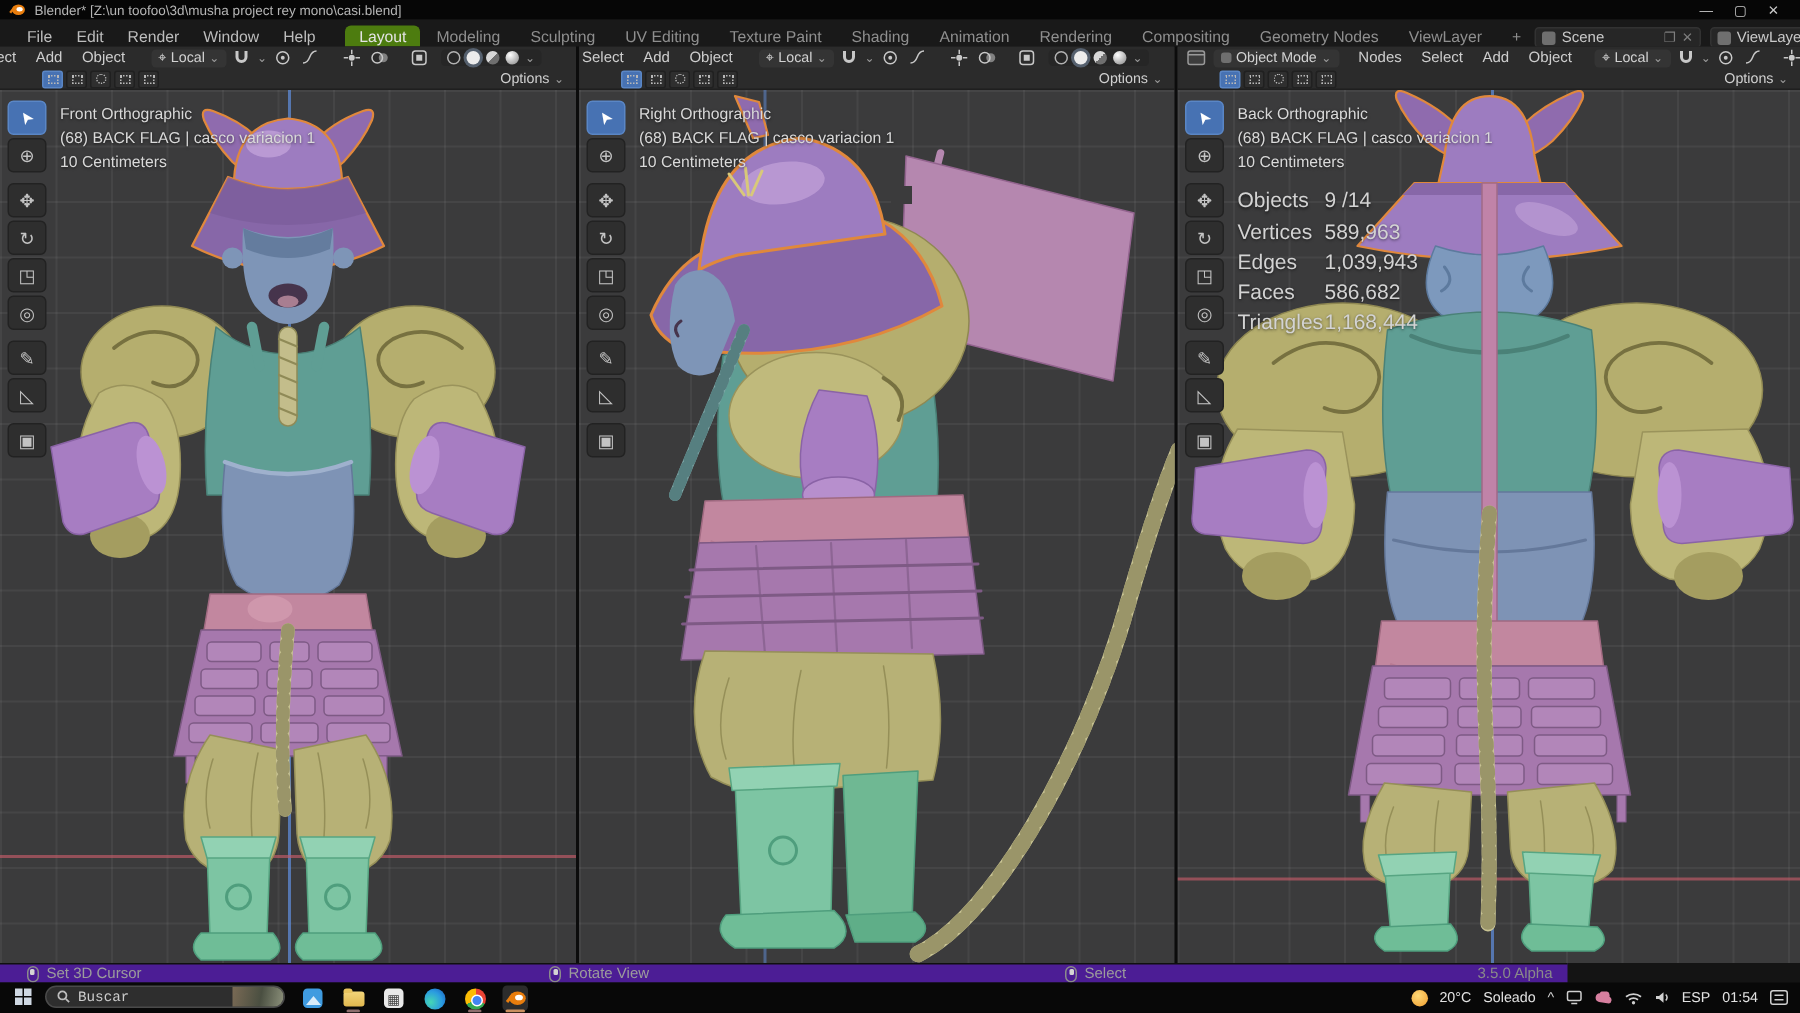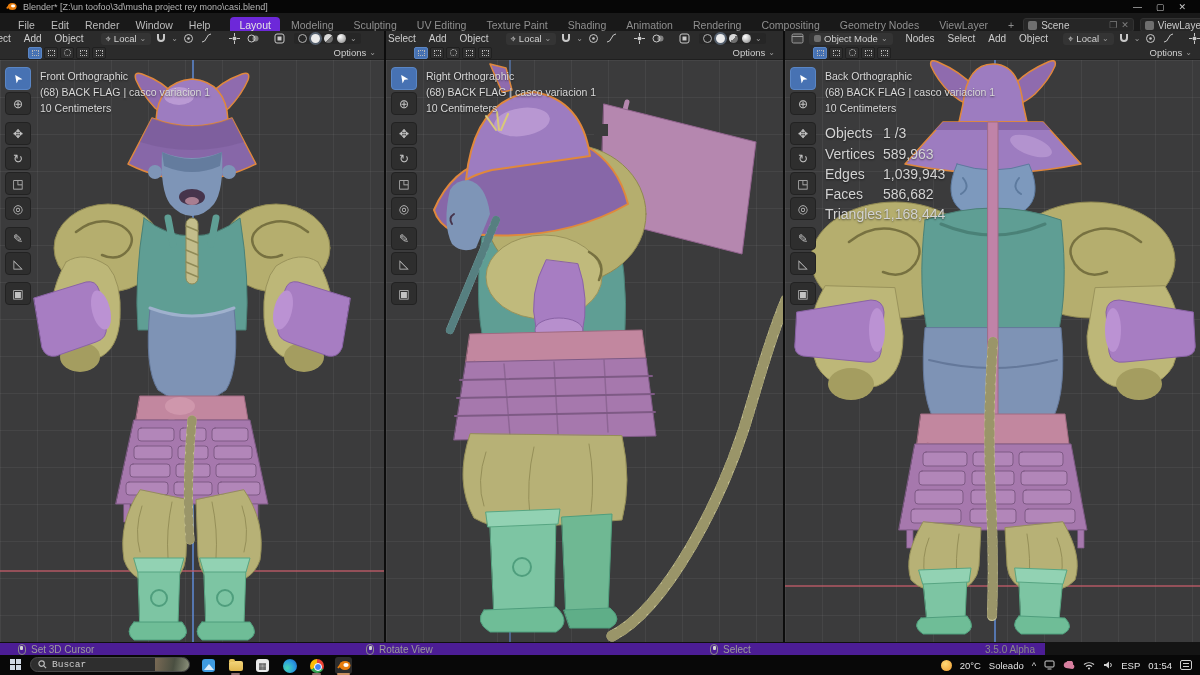--- a/index.html
+++ b/index.html
@@ -13,21 +13,21 @@
     font-size:9px;display:flex;align-items:center;padding:0 6px;gap:6px}
   .winctl{margin-left:auto;display:flex;gap:14px;color:#c9c9c9;font-size:9px;padding-right:8px}
   .winctl span{cursor:default}
 
   
   .topbar{left:0;top:13px;width:1200px;height:18px;background:#191919;display:flex;
     align-items:center;font-size:10.5px;color:#bdbdbd;padding:12px 6px;white-space:nowrap}
   .menu{padding:1px 8px;border-radius:3px}
   .tabs{display:flex;margin-left:12px;gap:2px}
   .tab{padding:2px 9px;border-radius:4px 4px 0 0;color:#8f8f8f}
-  .tab.active{background:#6d28d9;color:#e4e4e4}
+  .tab.active{background:#4d7c0f;color:#e4e4e4}
   .tb-right{margin-left:auto;display:flex;align-items:center;gap:6px;font-size:10px;color:#c9c9c9}
   .fieldgrp{display:flex;align-items:center;gap:4px;background:#262626;border:1px solid #323232;
     border-radius:3px;padding:0 4px;height:14px}
   .mini-ic{width:9px;height:9px;background:#6f6f6f;border-radius:2px;display:inline-block}
   .ghost{color:#7e7e7e;font-size:9px}
 
   
   .workspace{left:0;top:31px;width:1200px;height:611px;background:#0c0c0c}
   .vp{position:absolute;top:0;height:611px;overflow:hidden;background:#2b2b2b}
   .vp1{left:0;width:384px}.vp2{left:386px;width:397px}.vp3{left:785px;width:415px}
@@ -720,21 +720,21 @@
           <span class="tool gap">
               <span>▣</span>
             </span>
         </div>
         <div class="vp-overlay">
           <div>Back Orthographic</div>
           <div>(68) BACK FLAG | casco variacion 1</div>
           <div>10 Centimeters</div>
           <div class="stats">
             <span>Objects</span>
-              <span>1 /3</span>
+              <span>9 /14</span>
             <span>Vertices</span>
               <span>589,963</span>
             <span>Edges</span>
               <span>1,039,943</span>
             <span>Faces</span>
               <span>586,682</span>
             <span>Triangles</span>
               <span>1,168,444</span>
           </div>
         </div>

